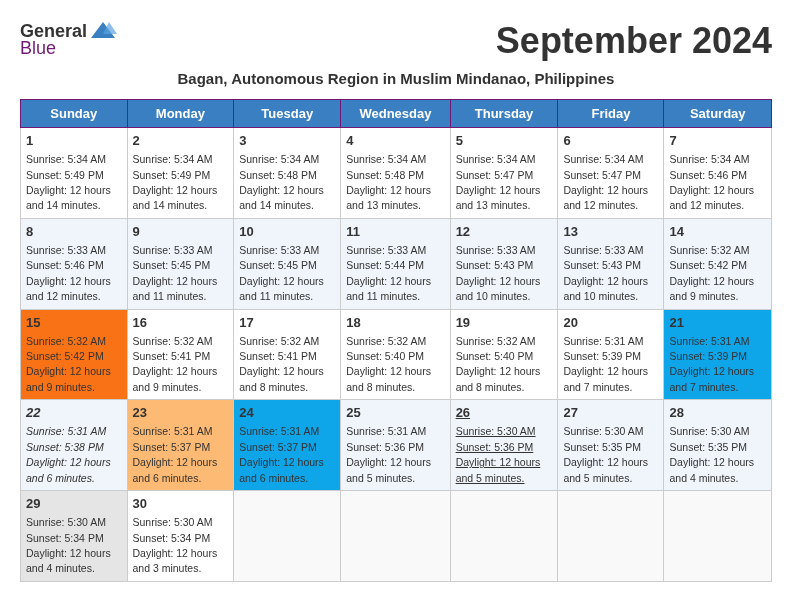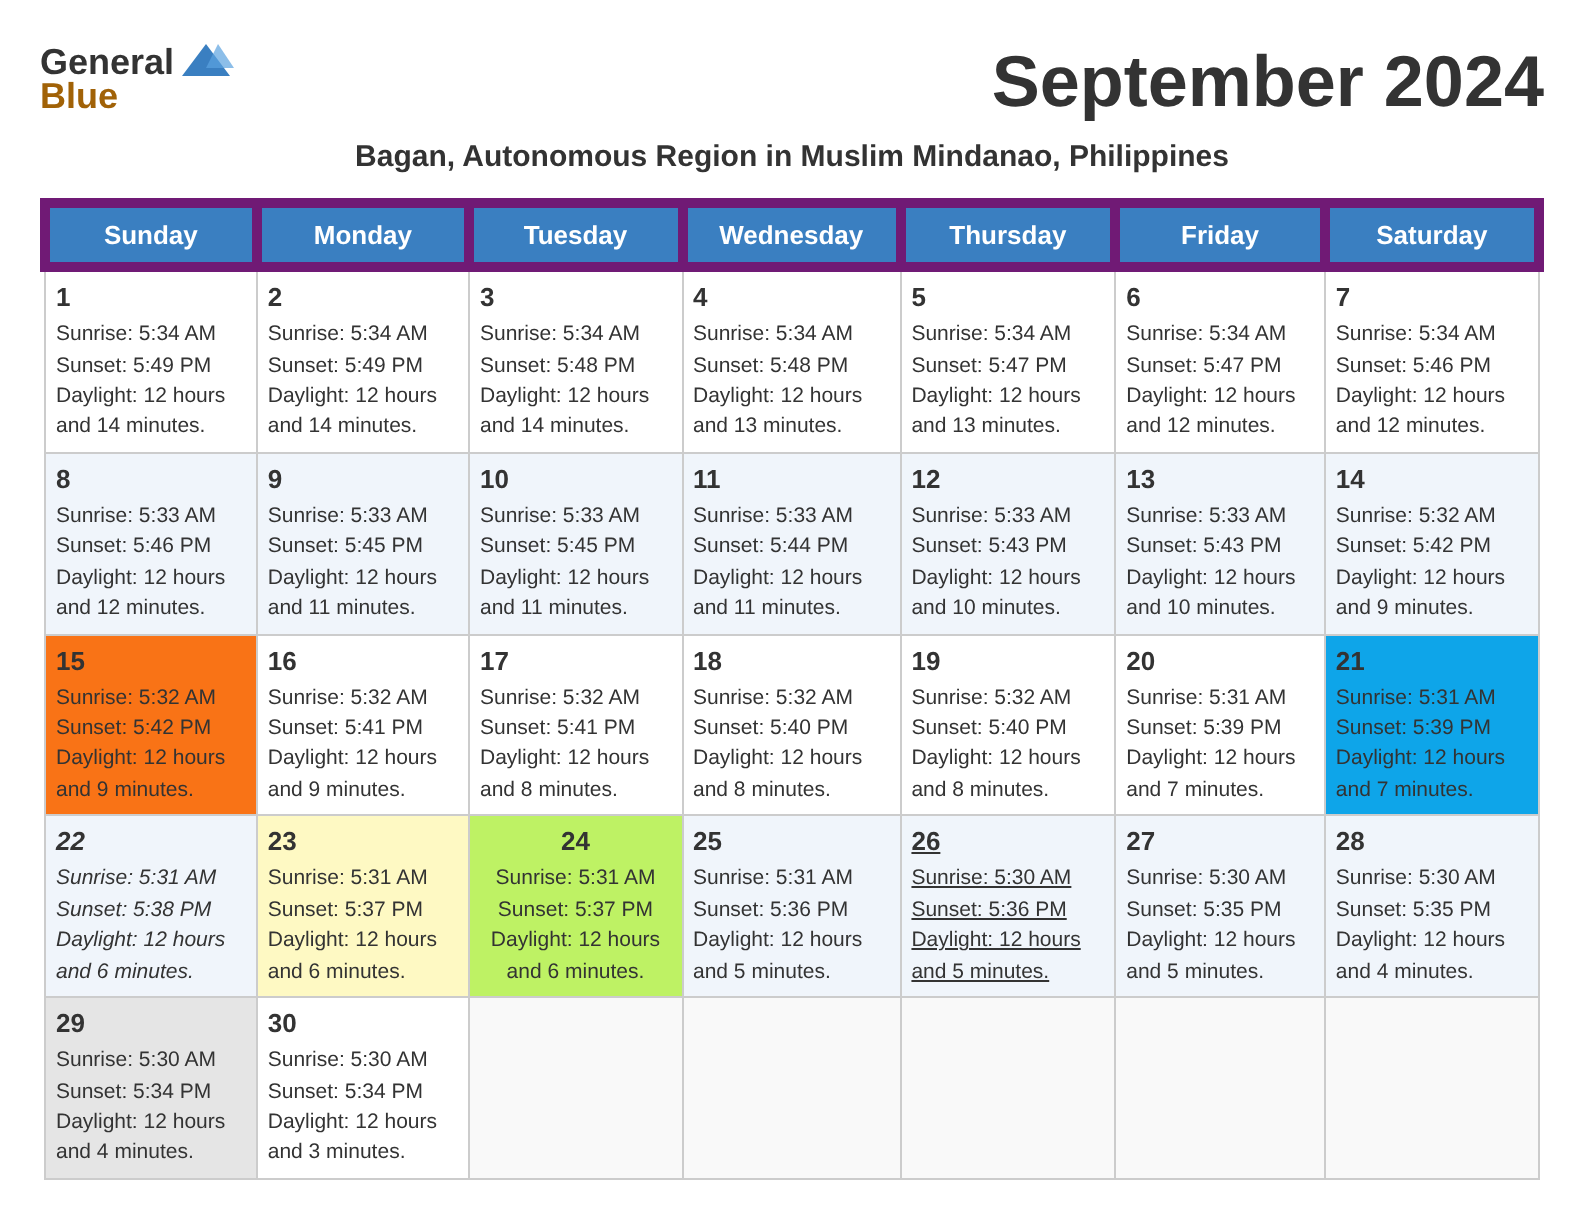--- a/index.html
+++ b/index.html
@@ -45,21 +45,21 @@
       border-collapse: collapse;
       font-size: 11px;
     }
     .calendar th {
       background-color: #3a7fc1;
       color: #fff;
       text-align: center;
       padding: 6px 4px;
       font-size: 13px;
       font-weight: bold;
-      border: 5px solid #701a75;
+      border: 1px solid #701a75;
     }
     .calendar td {
       vertical-align: top;
       border: 1px solid #ccc;
       padding: 4px 5px;
       width: 113px;
       min-height: 80px;
       background: #fff;
       color: #333;
       line-height: 1.4;
@@ -89,21 +89,21 @@
 
 <div class="header-section">
   <div class="logo">
     <div class="logo-row">
       <span style="font-size:18px; font-weight:bold; color:#333;">General</span>
       <svg width="28" height="22" viewBox="0 0 28 22">
         <polygon points="14,2 26,18 2,18" fill="#3a7fc1"></polygon>
         <polygon points="20,2 28,14 14,14" fill="#5ba3e0" opacity="0.7"></polygon>
       </svg>
     </div>
-    <span style="font-size:18px; font-weight:bold; color:#a16207; margin-top:-4px;">Blue</span>
+    <span style="font-size:18px; font-weight:normal; color:#701a75; margin-top:-4px;">Blue</span>
   </div>
   <div class="month-title">September 2024</div>
 </div>
 <div class="subtitle">Bagan, Autonomous Region in Muslim Mindanao, Philippines</div>
 
 <table class="calendar">
   <thead>
     <tr id="weekday-header">
         <th>Sunday</th>
         <th>Monday</th>
@@ -137,22 +137,22 @@
         <td style="background-color: #f97316;"><span class="day-number">15</span><span class="day-info">Sunrise: 5:32 AM<br>Sunset: 5:42 PM<br>Daylight: 12 hours and 9 minutes.</span></td>
         <td style="background-color: rgb(255, 255, 255);"><span class="day-number">16</span><span class="day-info">Sunrise: 5:32 AM<br>Sunset: 5:41 PM<br>Daylight: 12 hours and 9 minutes.</span></td>
         <td style="background-color: rgb(255, 255, 255);"><span class="day-number">17</span><span class="day-info">Sunrise: 5:32 AM<br>Sunset: 5:41 PM<br>Daylight: 12 hours and 8 minutes.</span></td>
         <td style="background-color: rgb(255, 255, 255);"><span class="day-number">18</span><span class="day-info">Sunrise: 5:32 AM<br>Sunset: 5:40 PM<br>Daylight: 12 hours and 8 minutes.</span></td>
         <td style="background-color: rgb(255, 255, 255);"><span class="day-number">19</span><span class="day-info">Sunrise: 5:32 AM<br>Sunset: 5:40 PM<br>Daylight: 12 hours and 8 minutes.</span></td>
         <td style="background-color: rgb(255, 255, 255);"><span class="day-number">20</span><span class="day-info">Sunrise: 5:31 AM<br>Sunset: 5:39 PM<br>Daylight: 12 hours and 7 minutes.</span></td>
         <td style="background-color: #0ea5e9;"><span class="day-number">21</span><span class="day-info">Sunrise: 5:31 AM<br>Sunset: 5:39 PM<br>Daylight: 12 hours and 7 minutes.</span></td>
       </tr>
       <tr>
         <td style="background-color: rgb(240, 245, 251); font-style: italic;"><span class="day-number">22</span><span class="day-info">Sunrise: 5:31 AM<br>Sunset: 5:38 PM<br>Daylight: 12 hours and 6 minutes.</span></td>
-        <td style="background-color: #fef9c3;"><span class="day-number">23</span><span class="day-info">Sunrise: 5:31 AM<br>Sunset: 5:37 PM<br>Daylight: 12 hours and 6 minutes.</span></td>
-        <td style="background-color: #bef264; text-align: center;"><span class="day-number">24</span><span class="day-info">Sunrise: 5:31 AM<br>Sunset: 5:37 PM<br>Daylight: 12 hours and 6 minutes.</span></td>
+        <td style="background-color: #fdba74;"><span class="day-number">23</span><span class="day-info">Sunrise: 5:31 AM<br>Sunset: 5:37 PM<br>Daylight: 12 hours and 6 minutes.</span></td>
+        <td style="background-color: #0ea5e9;"><span class="day-number">24</span><span class="day-info">Sunrise: 5:31 AM<br>Sunset: 5:37 PM<br>Daylight: 12 hours and 6 minutes.</span></td>
         <td style="background-color: rgb(240, 245, 251);"><span class="day-number">25</span><span class="day-info">Sunrise: 5:31 AM<br>Sunset: 5:36 PM<br>Daylight: 12 hours and 5 minutes.</span></td>
         <td style="background-color: rgb(240, 245, 251); text-decoration: underline;"><span class="day-number">26</span><span class="day-info">Sunrise: 5:30 AM<br>Sunset: 5:36 PM<br>Daylight: 12 hours and 5 minutes.</span></td>
         <td style="background-color: rgb(240, 245, 251);"><span class="day-number">27</span><span class="day-info">Sunrise: 5:30 AM<br>Sunset: 5:35 PM<br>Daylight: 12 hours and 5 minutes.</span></td>
         <td style="background-color: rgb(240, 245, 251);"><span class="day-number">28</span><span class="day-info">Sunrise: 5:30 AM<br>Sunset: 5:35 PM<br>Daylight: 12 hours and 4 minutes.</span></td>
       </tr>
       <tr>
         <td style="background-color: #e5e5e5;"><span class="day-number">29</span><span class="day-info">Sunrise: 5:30 AM<br>Sunset: 5:34 PM<br>Daylight: 12 hours and 4 minutes.</span></td>
         <td style="background-color: rgb(255, 255, 255);"><span class="day-number">30</span><span class="day-info">Sunrise: 5:30 AM<br>Sunset: 5:34 PM<br>Daylight: 12 hours and 3 minutes.</span></td>
         <td class="empty-cell" style="background-color: rgb(249, 249, 249);"></td>
         <td class="empty-cell" style="background-color: rgb(249, 249, 249);"></td>

